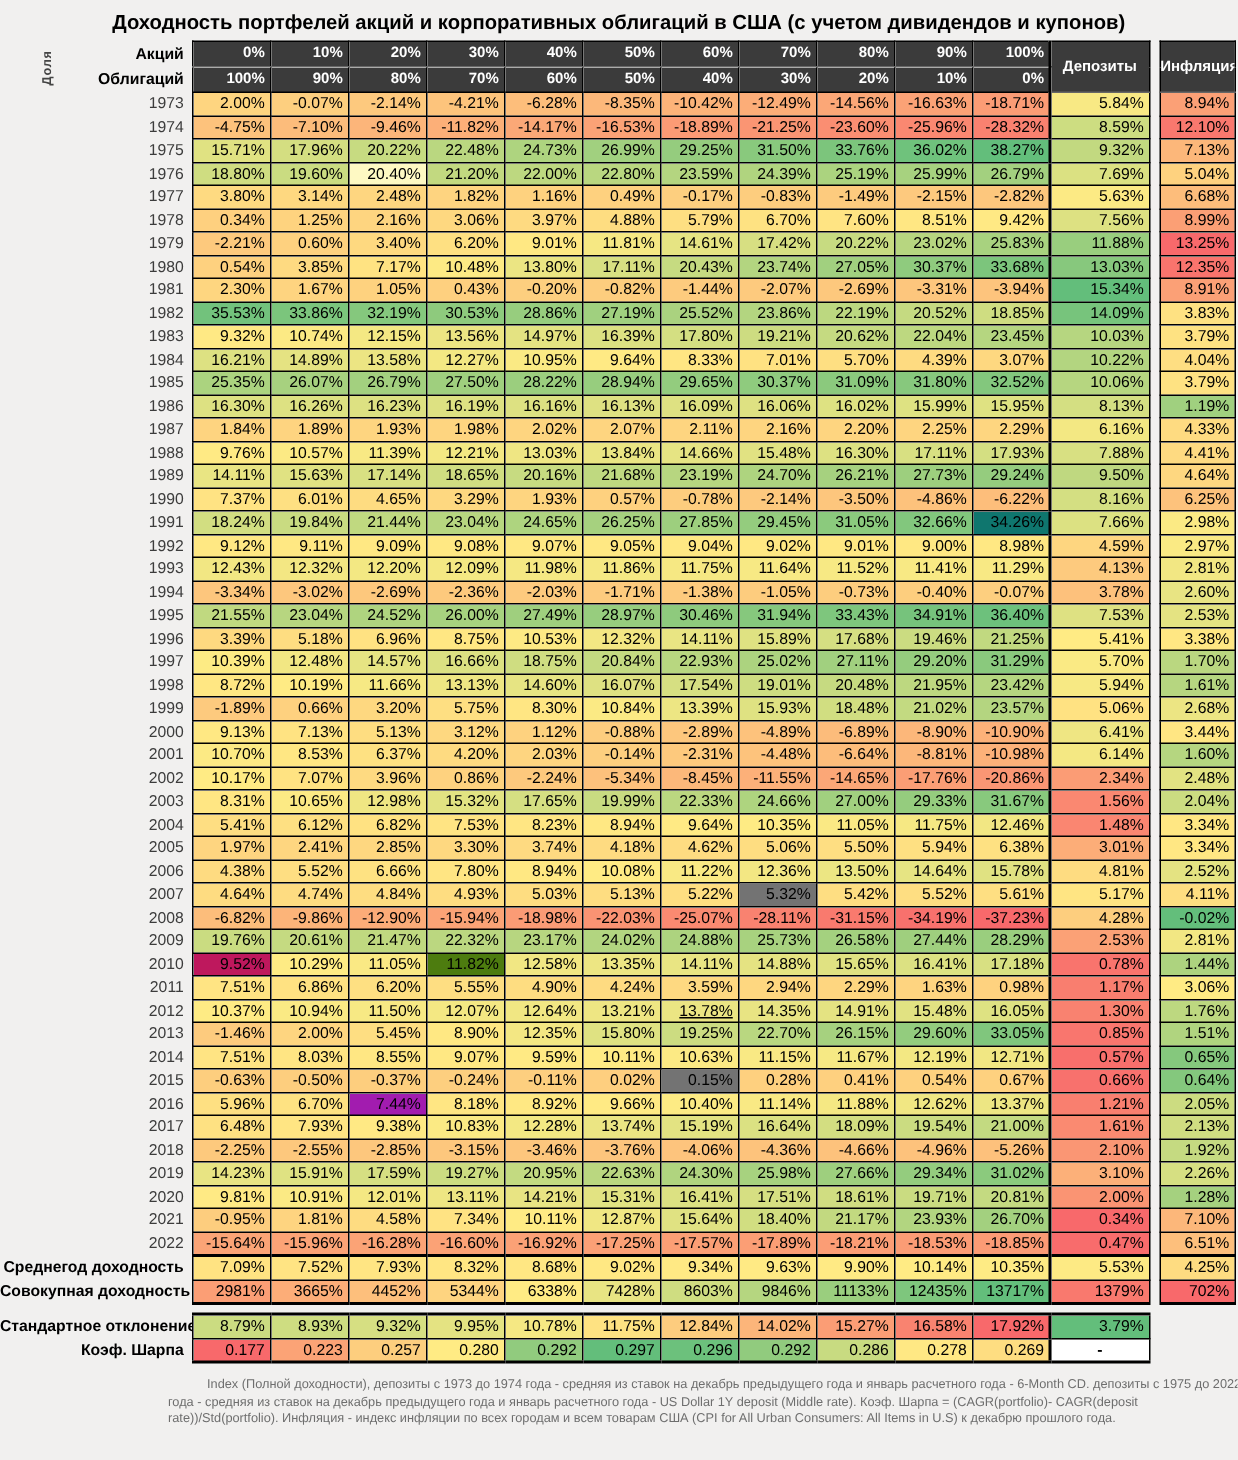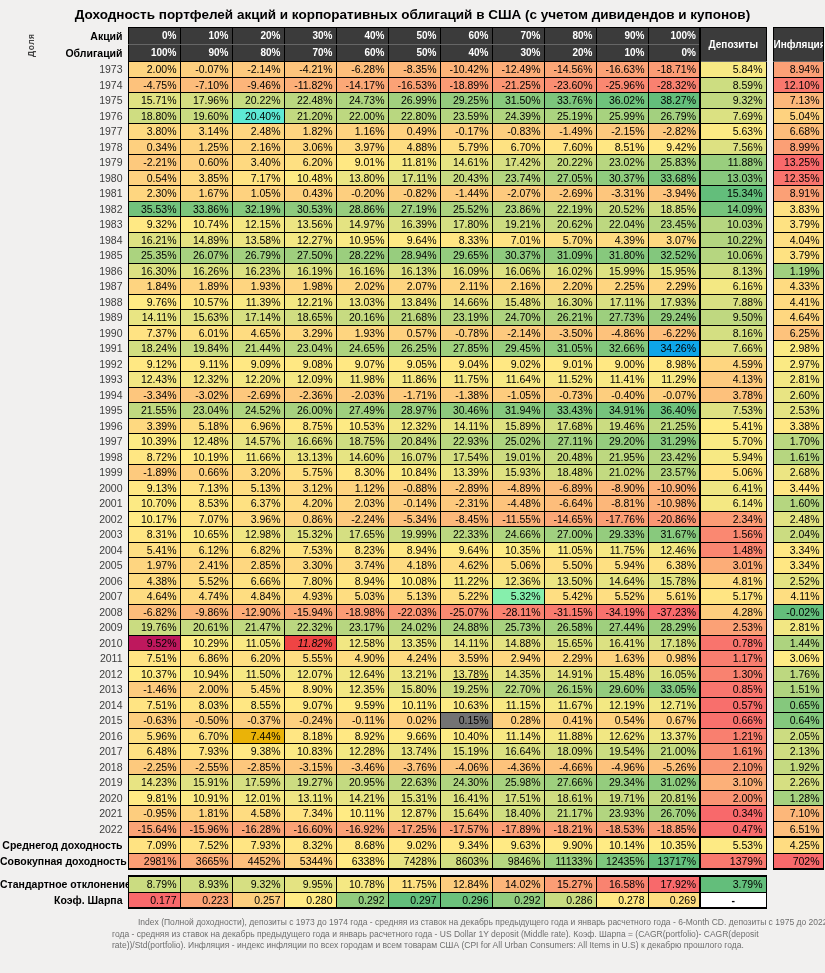--- a/index.html
+++ b/index.html
@@ -149,21 +149,21 @@
         <td style="background: rgb(111, 194, 124);">36.02%</td>
         <td style="background: rgb(99, 190, 123);">38.27%</td>
         <td class="b2l" style="background: rgb(194, 217, 128);">9.32%</td>
         <td class="gap"></td>
         <td style="background: rgb(252, 183, 122);">7.13%</td>
       </tr>
       <tr>
         <td class="rlabel">1976</td>
         <td style="background: rgb(207, 221, 129);">18.80%</td>
         <td style="background: rgb(202, 220, 129);">19.60%</td>
-        <td style="background: #5eead4;">20.40%</td>
+        <td style="background: #fef9c3;">20.40%</td>
         <td style="background: rgb(194, 217, 128);">21.20%</td>
         <td style="background: rgb(189, 216, 128);">22.00%</td>
         <td style="background: rgb(185, 215, 128);">22.80%</td>
         <td style="background: rgb(180, 213, 128);">23.59%</td>
         <td style="background: rgb(176, 212, 127);">24.39%</td>
         <td style="background: rgb(171, 211, 127);">25.19%</td>
         <td style="background: rgb(167, 210, 127);">25.99%</td>
         <td style="background: rgb(163, 208, 127);">26.79%</td>
         <td class="b2l" style="background: rgb(219, 225, 130);">7.69%</td>
         <td class="gap"></td>
@@ -412,21 +412,21 @@
         <td style="background: rgb(210, 222, 129);">18.24%</td>
         <td style="background: rgb(201, 219, 129);">19.84%</td>
         <td style="background: rgb(192, 217, 128);">21.44%</td>
         <td style="background: rgb(183, 214, 128);">23.04%</td>
         <td style="background: rgb(174, 212, 127);">24.65%</td>
         <td style="background: rgb(166, 209, 127);">26.25%</td>
         <td style="background: rgb(157, 207, 126);">27.85%</td>
         <td style="background: rgb(148, 204, 126);">29.45%</td>
         <td style="background: rgb(139, 202, 125);">31.05%</td>
         <td style="background: rgb(130, 199, 125);">32.66%</td>
-        <td style="background: #0ea5e9;">34.26%</td>
+        <td style="background: #0f766e;">34.26%</td>
         <td class="b2l" style="background: rgb(220, 225, 130);">7.66%</td>
         <td class="gap"></td>
         <td style="background: rgb(251, 234, 132);">2.98%</td>
       </tr>
       <tr>
         <td class="rlabel">1992</td>
         <td style="background: rgb(255, 232, 131);">9.12%</td>
         <td style="background: rgb(255, 232, 131);">9.11%</td>
         <td style="background: rgb(255, 232, 131);">9.09%</td>
         <td style="background: rgb(255, 232, 131);">9.08%</td>
@@ -681,21 +681,21 @@
       </tr>
       <tr>
         <td class="rlabel">2007</td>
         <td style="background: rgb(254, 220, 129);">4.64%</td>
         <td style="background: rgb(254, 220, 129);">4.74%</td>
         <td style="background: rgb(254, 221, 129);">4.84%</td>
         <td style="background: rgb(254, 221, 129);">4.93%</td>
         <td style="background: rgb(254, 221, 129);">5.03%</td>
         <td style="background: rgb(254, 221, 129);">5.13%</td>
         <td style="background: rgb(254, 222, 129);">5.22%</td>
-        <td style="background: #86efac;">5.32%</td>
+        <td style="background: #737373;">5.32%</td>
         <td style="background: rgb(254, 222, 130);">5.42%</td>
         <td style="background: rgb(254, 222, 130);">5.52%</td>
         <td style="background: rgb(254, 223, 130);">5.61%</td>
         <td class="b2l" style="background: rgb(255, 229, 131);">5.17%</td>
         <td class="gap"></td>
         <td style="background: rgb(254, 222, 129);">4.11%</td>
       </tr>
       <tr>
         <td class="rlabel">2008</td>
         <td style="background: rgb(252, 189, 123);">-6.82%</td>
@@ -728,21 +728,21 @@
         <td style="background: rgb(154, 206, 126);">28.29%</td>
         <td class="b2l" style="background: rgb(251, 161, 118);">2.53%</td>
         <td class="gap"></td>
         <td style="background: rgb(242, 231, 131);">2.81%</td>
       </tr>
       <tr>
         <td class="rlabel">2010</td>
         <td style="background: #be185d;">9.52%</td>
         <td style="background: rgb(254, 235, 132);">10.29%</td>
         <td style="background: rgb(250, 233, 132);">11.05%</td>
-        <td style="background: #ef4444; font-style: italic;">11.82%</td>
+        <td style="background: #4d7c0f;">11.82%</td>
         <td style="background: rgb(241, 231, 131);">12.58%</td>
         <td style="background: rgb(237, 230, 131);">13.35%</td>
         <td style="background: rgb(233, 229, 131);">14.11%</td>
         <td style="background: rgb(229, 227, 130);">14.88%</td>
         <td style="background: rgb(224, 226, 130);">15.65%</td>
         <td style="background: rgb(220, 225, 130);">16.41%</td>
         <td style="background: rgb(216, 224, 130);">17.18%</td>
         <td class="b2l" style="background: rgb(249, 116, 109);">0.78%</td>
         <td class="gap"></td>
         <td style="background: rgb(173, 211, 127);">1.44%</td>
@@ -829,21 +829,21 @@
         <td style="background: rgb(254, 209, 127);">0.54%</td>
         <td style="background: rgb(254, 209, 127);">0.67%</td>
         <td class="b2l" style="background: rgb(248, 113, 109);">0.66%</td>
         <td class="gap"></td>
         <td style="background: rgb(132, 200, 125);">0.64%</td>
       </tr>
       <tr>
         <td class="rlabel">2016</td>
         <td style="background: rgb(254, 224, 130);">5.96%</td>
         <td style="background: rgb(254, 226, 130);">6.70%</td>
-        <td style="background: #eab308;">7.44%</td>
+        <td style="background: #a21caf;">7.44%</td>
         <td style="background: rgb(255, 230, 131);">8.18%</td>
         <td style="background: rgb(255, 232, 131);">8.92%</td>
         <td style="background: rgb(255, 234, 132);">9.66%</td>
         <td style="background: rgb(253, 235, 132);">10.40%</td>
         <td style="background: rgb(249, 233, 132);">11.14%</td>
         <td style="background: rgb(245, 232, 131);">11.88%</td>
         <td style="background: rgb(241, 231, 131);">12.62%</td>
         <td style="background: rgb(237, 230, 131);">13.37%</td>
         <td class="b2l" style="background: rgb(249, 127, 111);">1.21%</td>
         <td class="gap"></td>

